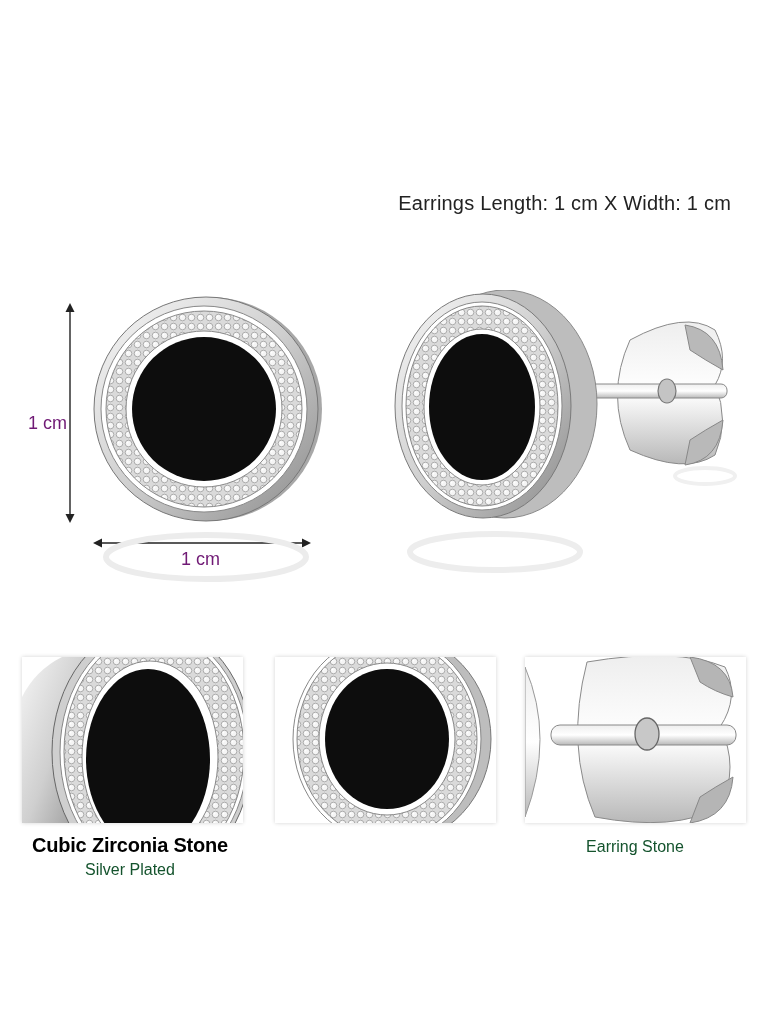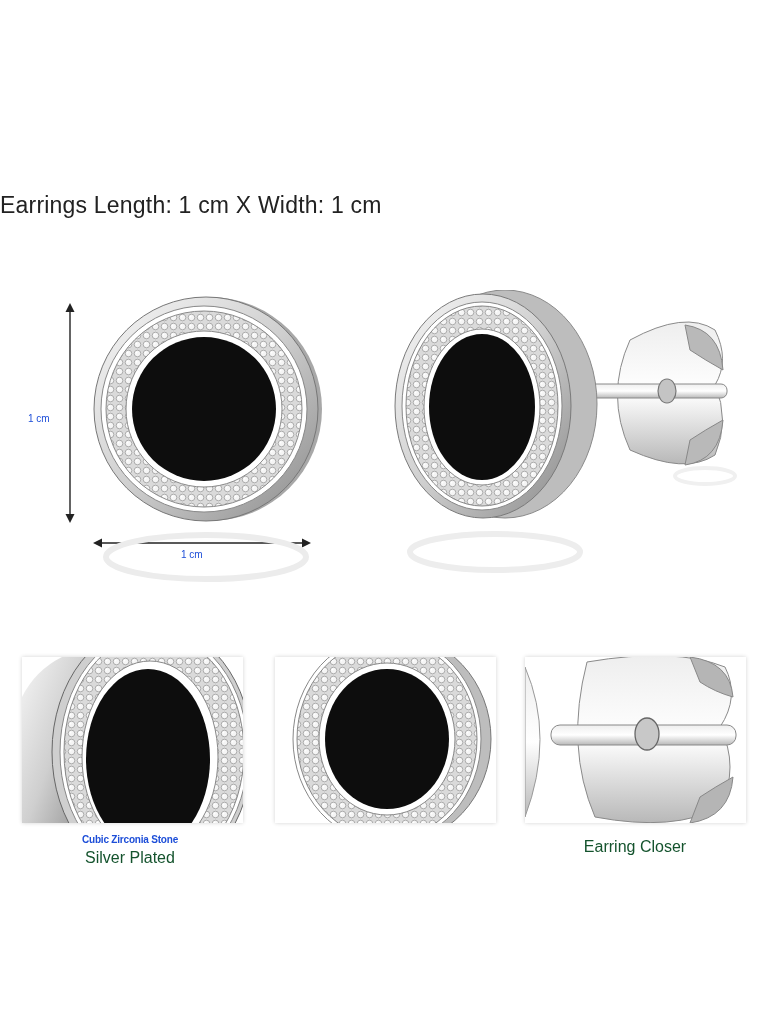--- a/index.html
+++ b/index.html
@@ -1,24 +1,24 @@
 <!DOCTYPE html>
 <html><head>
 <meta charset="utf-8">
 <style>
   html, body { margin:0; padding:0; background:#ffffff; }
   body { width:768px; height:1024px; position:relative; overflow:hidden;
          font-family:"Liberation Sans", "DejaVu Sans", sans-serif; color:#1a1a1a; }
   .abs { position:absolute; }
-  .title { left:0; width:722px; top:192px; text-align:left; font-size:23px; color:#222; letter-spacing:0.2px; }
-  .dim-label { font-size:10px; color:#1d4ed8; }
+  .title { left:9px; width:722px; top:192px; text-align:right; font-size:20px; color:#222; letter-spacing:0.2px; }
+  .dim-label { font-size:18px; color:#701a75; }
   .panel { position:absolute; top:657px; width:221px; height:166px; background:#fff;
            box-shadow:0 0 4px rgba(0,0,0,0.18); overflow:hidden; }
   .caption { position:absolute; top:834px; width:240px; text-align:center; }
-  .caption .bold { font-weight:bold; font-size:10px; color:#1d4ed8; letter-spacing:-0.2px; }
+  .caption .bold { font-weight:bold; font-size:20px; color:#000000; letter-spacing:-0.2px; }
   .caption .sub { font-size:16px; color:#14532d; margin-top:4px; }
   svg { display:block; }
 </style>
 </head>
 <body>
 
 <div class="abs title">Earrings Length: 1 cm X Width: 1 cm</div>
 
 <svg width="0" height="0" style="position:absolute">
   <defs>
@@ -133,14 +133,14 @@
   </svg>
 </div>
 
 <div class="caption" style="left:10px;">
   <div class="bold">Cubic Zirconia Stone</div>
   <div class="sub">Silver Plated</div>
 </div>
 <div class="caption" style="left:267px;">
 </div>
 <div class="caption" style="left:515px;">
-  <div class="sub">Earring Closer</div>
+  <div class="sub">Earring Stone</div>
 </div>
 
 </body></html>

